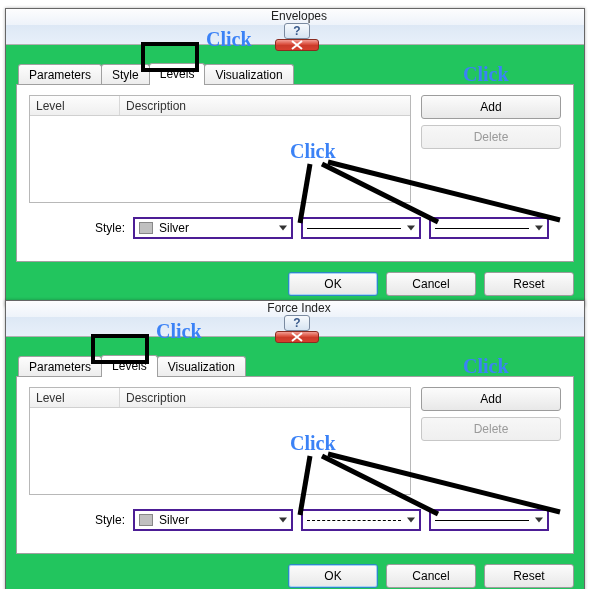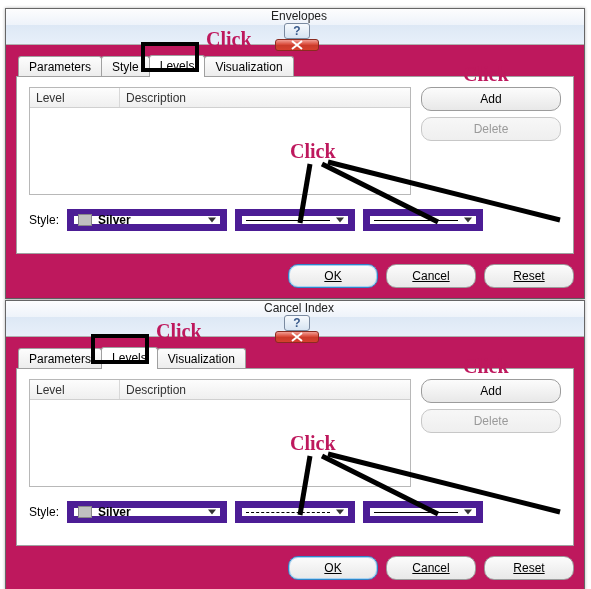--- a/index.html
+++ b/index.html
@@ -45,22 +45,22 @@
   .tb-help { width: 26px; color:#3a5b8c; font-weight:bold; }
   .tb-close {
     width: 44px;
     background: linear-gradient(to bottom, #f29d94, #d94b3a 45%, #c83a2a 46%, #d6402e);
     border-color: #8a2b20;
     color: #fff;
     font-weight: bold;
   }
   .tb-close svg { display:block; }
   .body {
-    padding: 8px 10px 10px 10px;
-    background: #be185d;
+    padding: 16px 10px 10px 10px;
+    background: #22c55e;
   }
   .tabs {
     display: flex;
     align-items: flex-end;
     height: 24px;
     padding-left: 2px;
     position: relative;
   }
   .tab {
     border: 1px solid #a0a0a0;
@@ -113,21 +113,21 @@
   .listbody { flex:1; background:#fff; }
   .sidebtns {
     width: 140px;
     display: flex;
     flex-direction: column;
     gap: 6px;
   }
   .btn {
     height: 24px;
     border: 1px solid #9c9c9c;
-    border-radius: 10px;
+    border-radius: 3px;
     background: linear-gradient(to bottom, #fcfcfc, #e8e8e8);
     display: flex;
     align-items: center;
     justify-content: center;
     cursor: default;
   }
   .btn.disabled {
     color: #9a9a9a;
     border-color: #c7c7c7;
     background: linear-gradient(to bottom, #f7f7f7, #efefef);
@@ -135,31 +135,30 @@
   .btn.default {
     border: 1px solid #2f87c9;
     box-shadow: 0 0 0 1px #a6d2f2 inset;
   }
   .stylebar {
     display: flex;
     align-items: center;
     gap: 8px;
     margin-top: 14px;
   }
-  .stylelabel { }
+  .stylelabel { margin-left: 66px; }
   .combo {
     height: 22px;
-    border: 7px solid #4c1d95;
+    border: 2px solid #4c1d95;
     background: #fff;
     display: flex;
     align-items: center;
     padding: 0 4px;
     position: relative;
     cursor: default;
-    font-weight: bold;
   }
   .combo .caret {
     position: absolute;
     right: 4px;
     top: 50%;
     transform: translateY(-50%);
     width: 0; height: 0;
     border-left: 4px solid transparent;
     border-right: 4px solid transparent;
     border-top: 5px solid #333;
@@ -175,36 +174,35 @@
     height: 0;
     border-top-width: 1px;
     border-top-color: #000;
     margin-right: 14px;
   }
   .dlg-buttons {
     display: flex;
     justify-content: flex-end;
     gap: 8px;
     padding-top: 10px;
-    text-decoration: underline;
   }
   .dlg-buttons .btn { width: 90px; }
   
   .anno-box {
     position: absolute;
     border: 4px solid #000;
     pointer-events: none;
     z-index: 50;
   }
   .anno-label {
     position: absolute;
     font-family: Georgia, "Times New Roman", serif;
     font-size: 20px;
     font-weight: bold;
-    color: #be185d;
+    color: #3b82f6;
     pointer-events: none;
     z-index: 60;
   }
   svg.anno-lines {
     position: absolute;
     left: 0; top: 0;
     pointer-events: none;
     z-index: 55;
   }
 </style>
@@ -274,21 +272,21 @@
         </div>
       <div class="btn">
           <span>Reset</span>
         </div>
     </div>
   </div>
 </div>
 
 <div class="dialog" style="left:5px; top:300px; width:580px;">
   <div class="titlebar">
-    <span class="titlebar-title">Cancel Index</span>
+    <span class="titlebar-title">Force Index</span>
     <div class="tb-btn tb-help">
       <span>?</span>
     </div>
     <div class="tb-btn tb-close">
       <svg width="12" height="10" viewBox="0 0 12 10">
           <path d="M1 1 L11 9 M11 1 L1 9" stroke="#fff" stroke-width="2" fill="none"></path>
         </svg>
     </div>
   </div>
   <div class="body">

